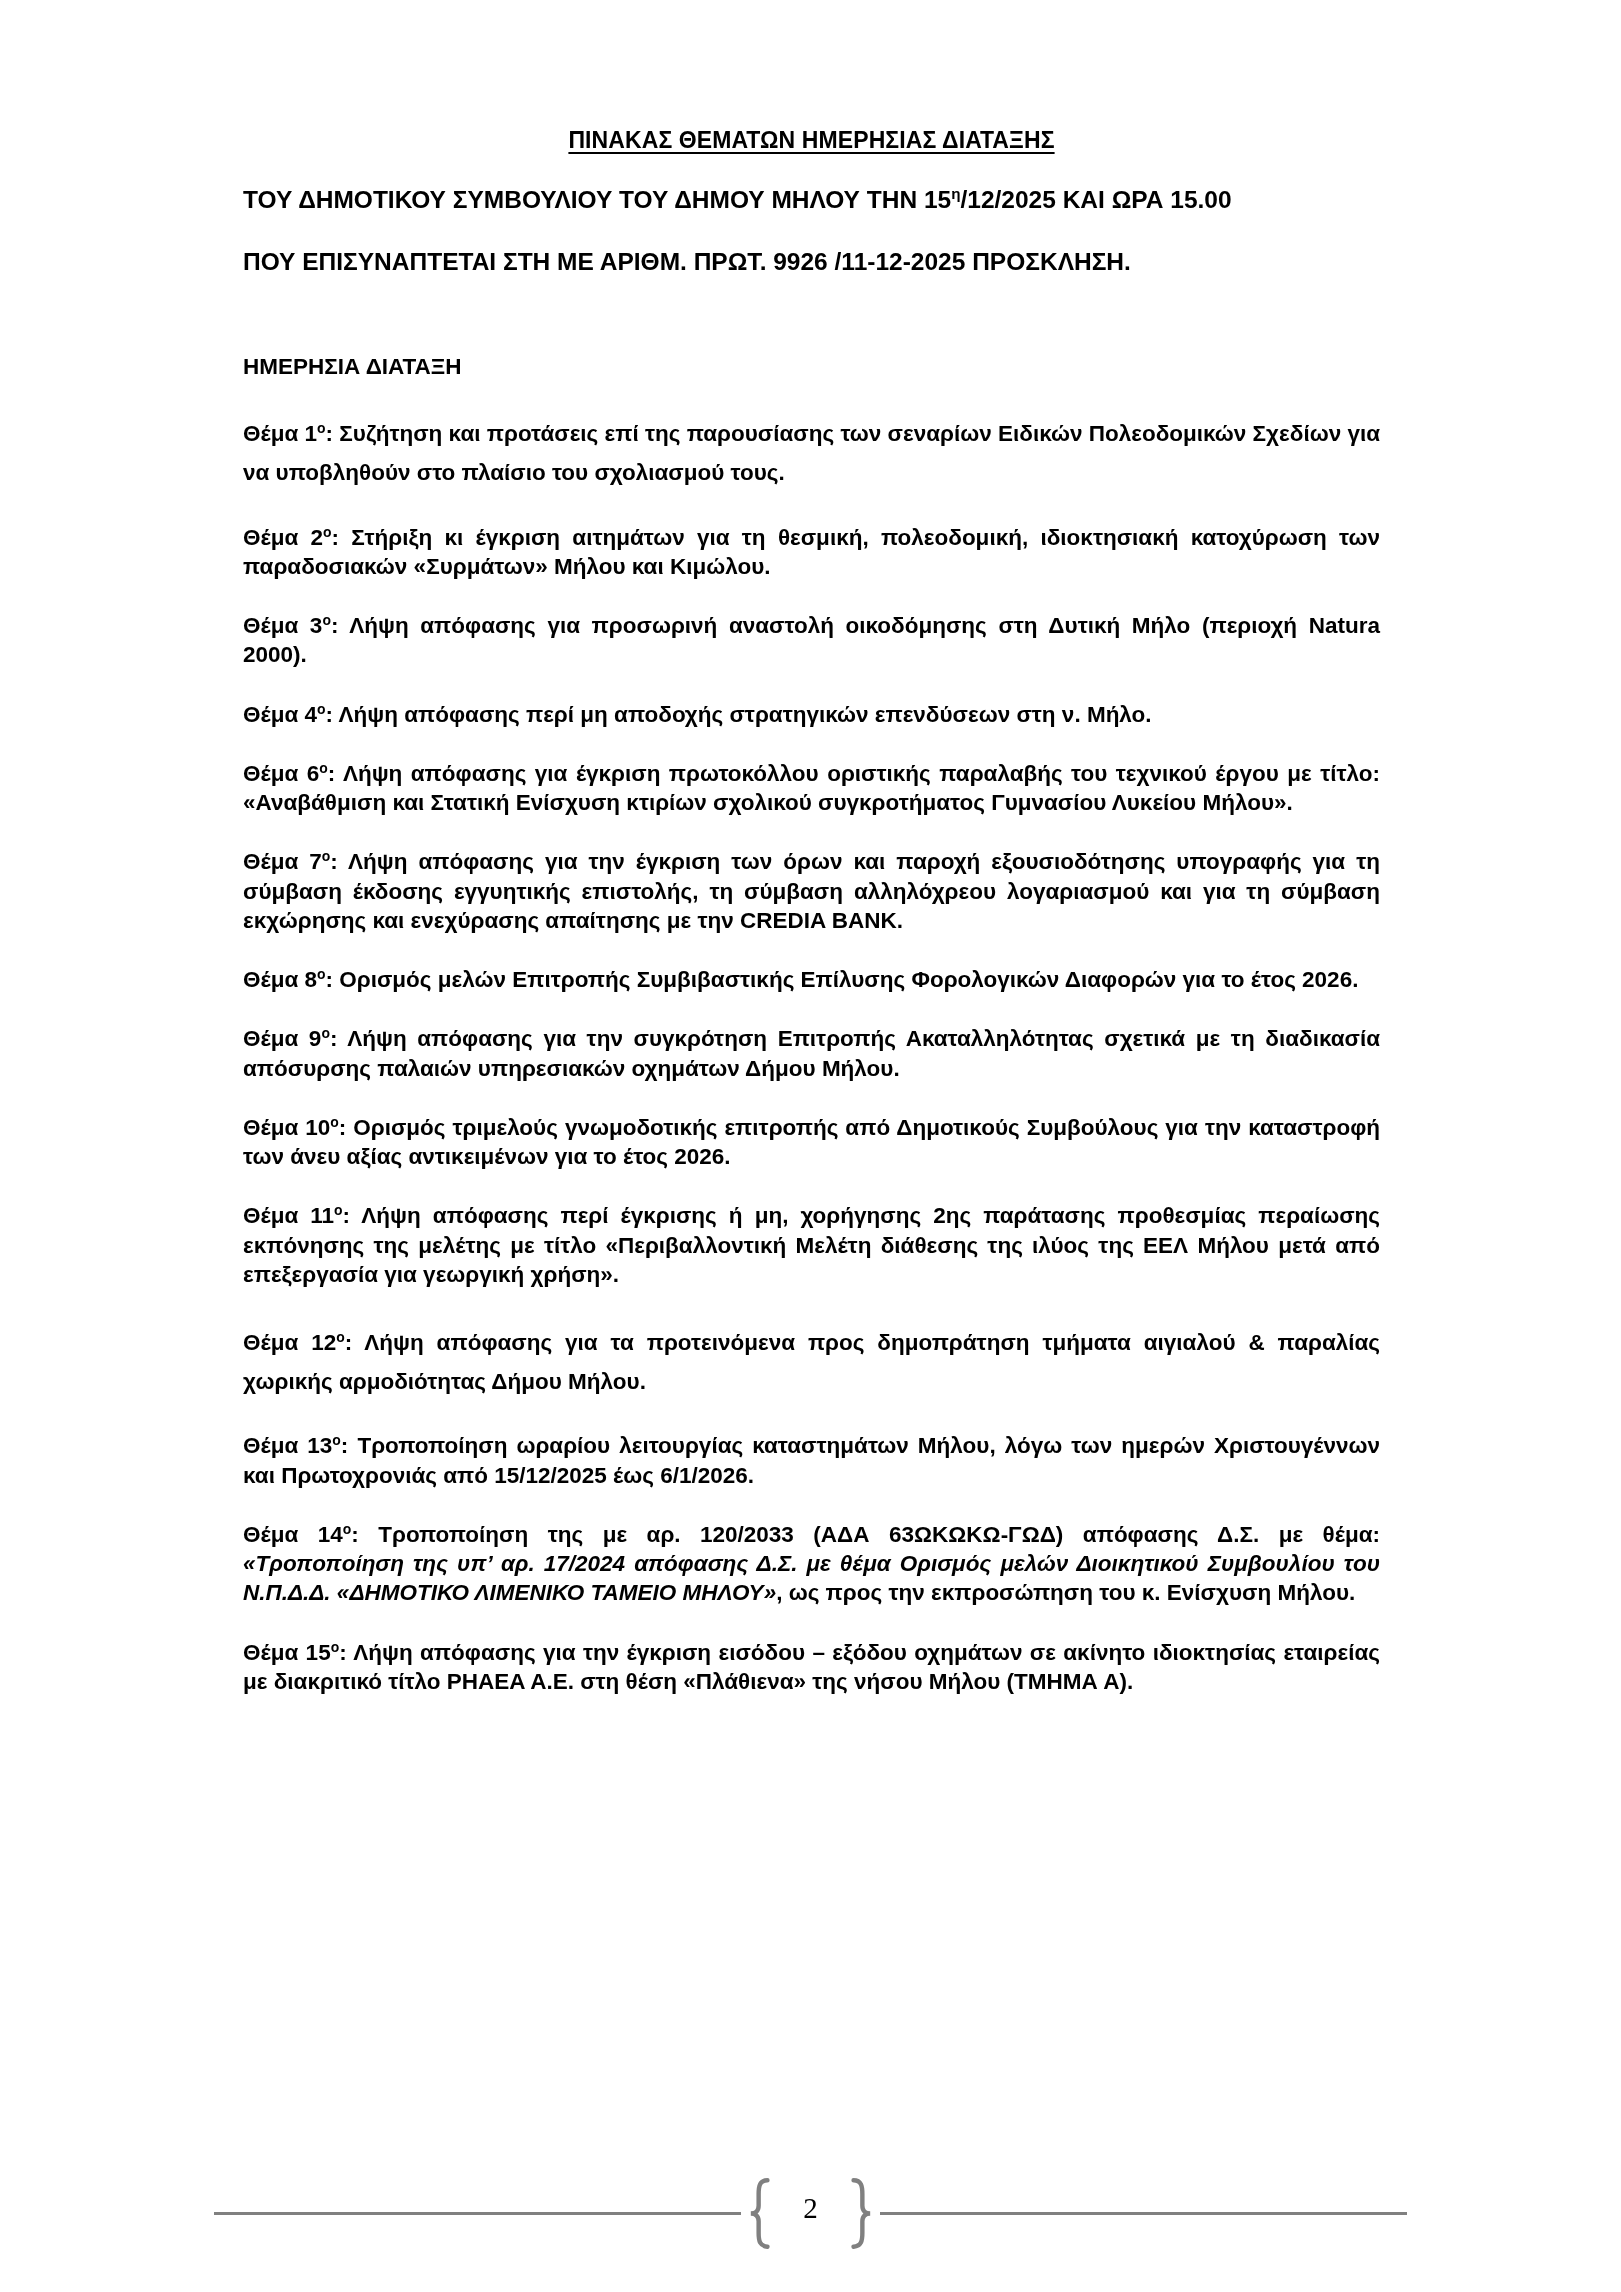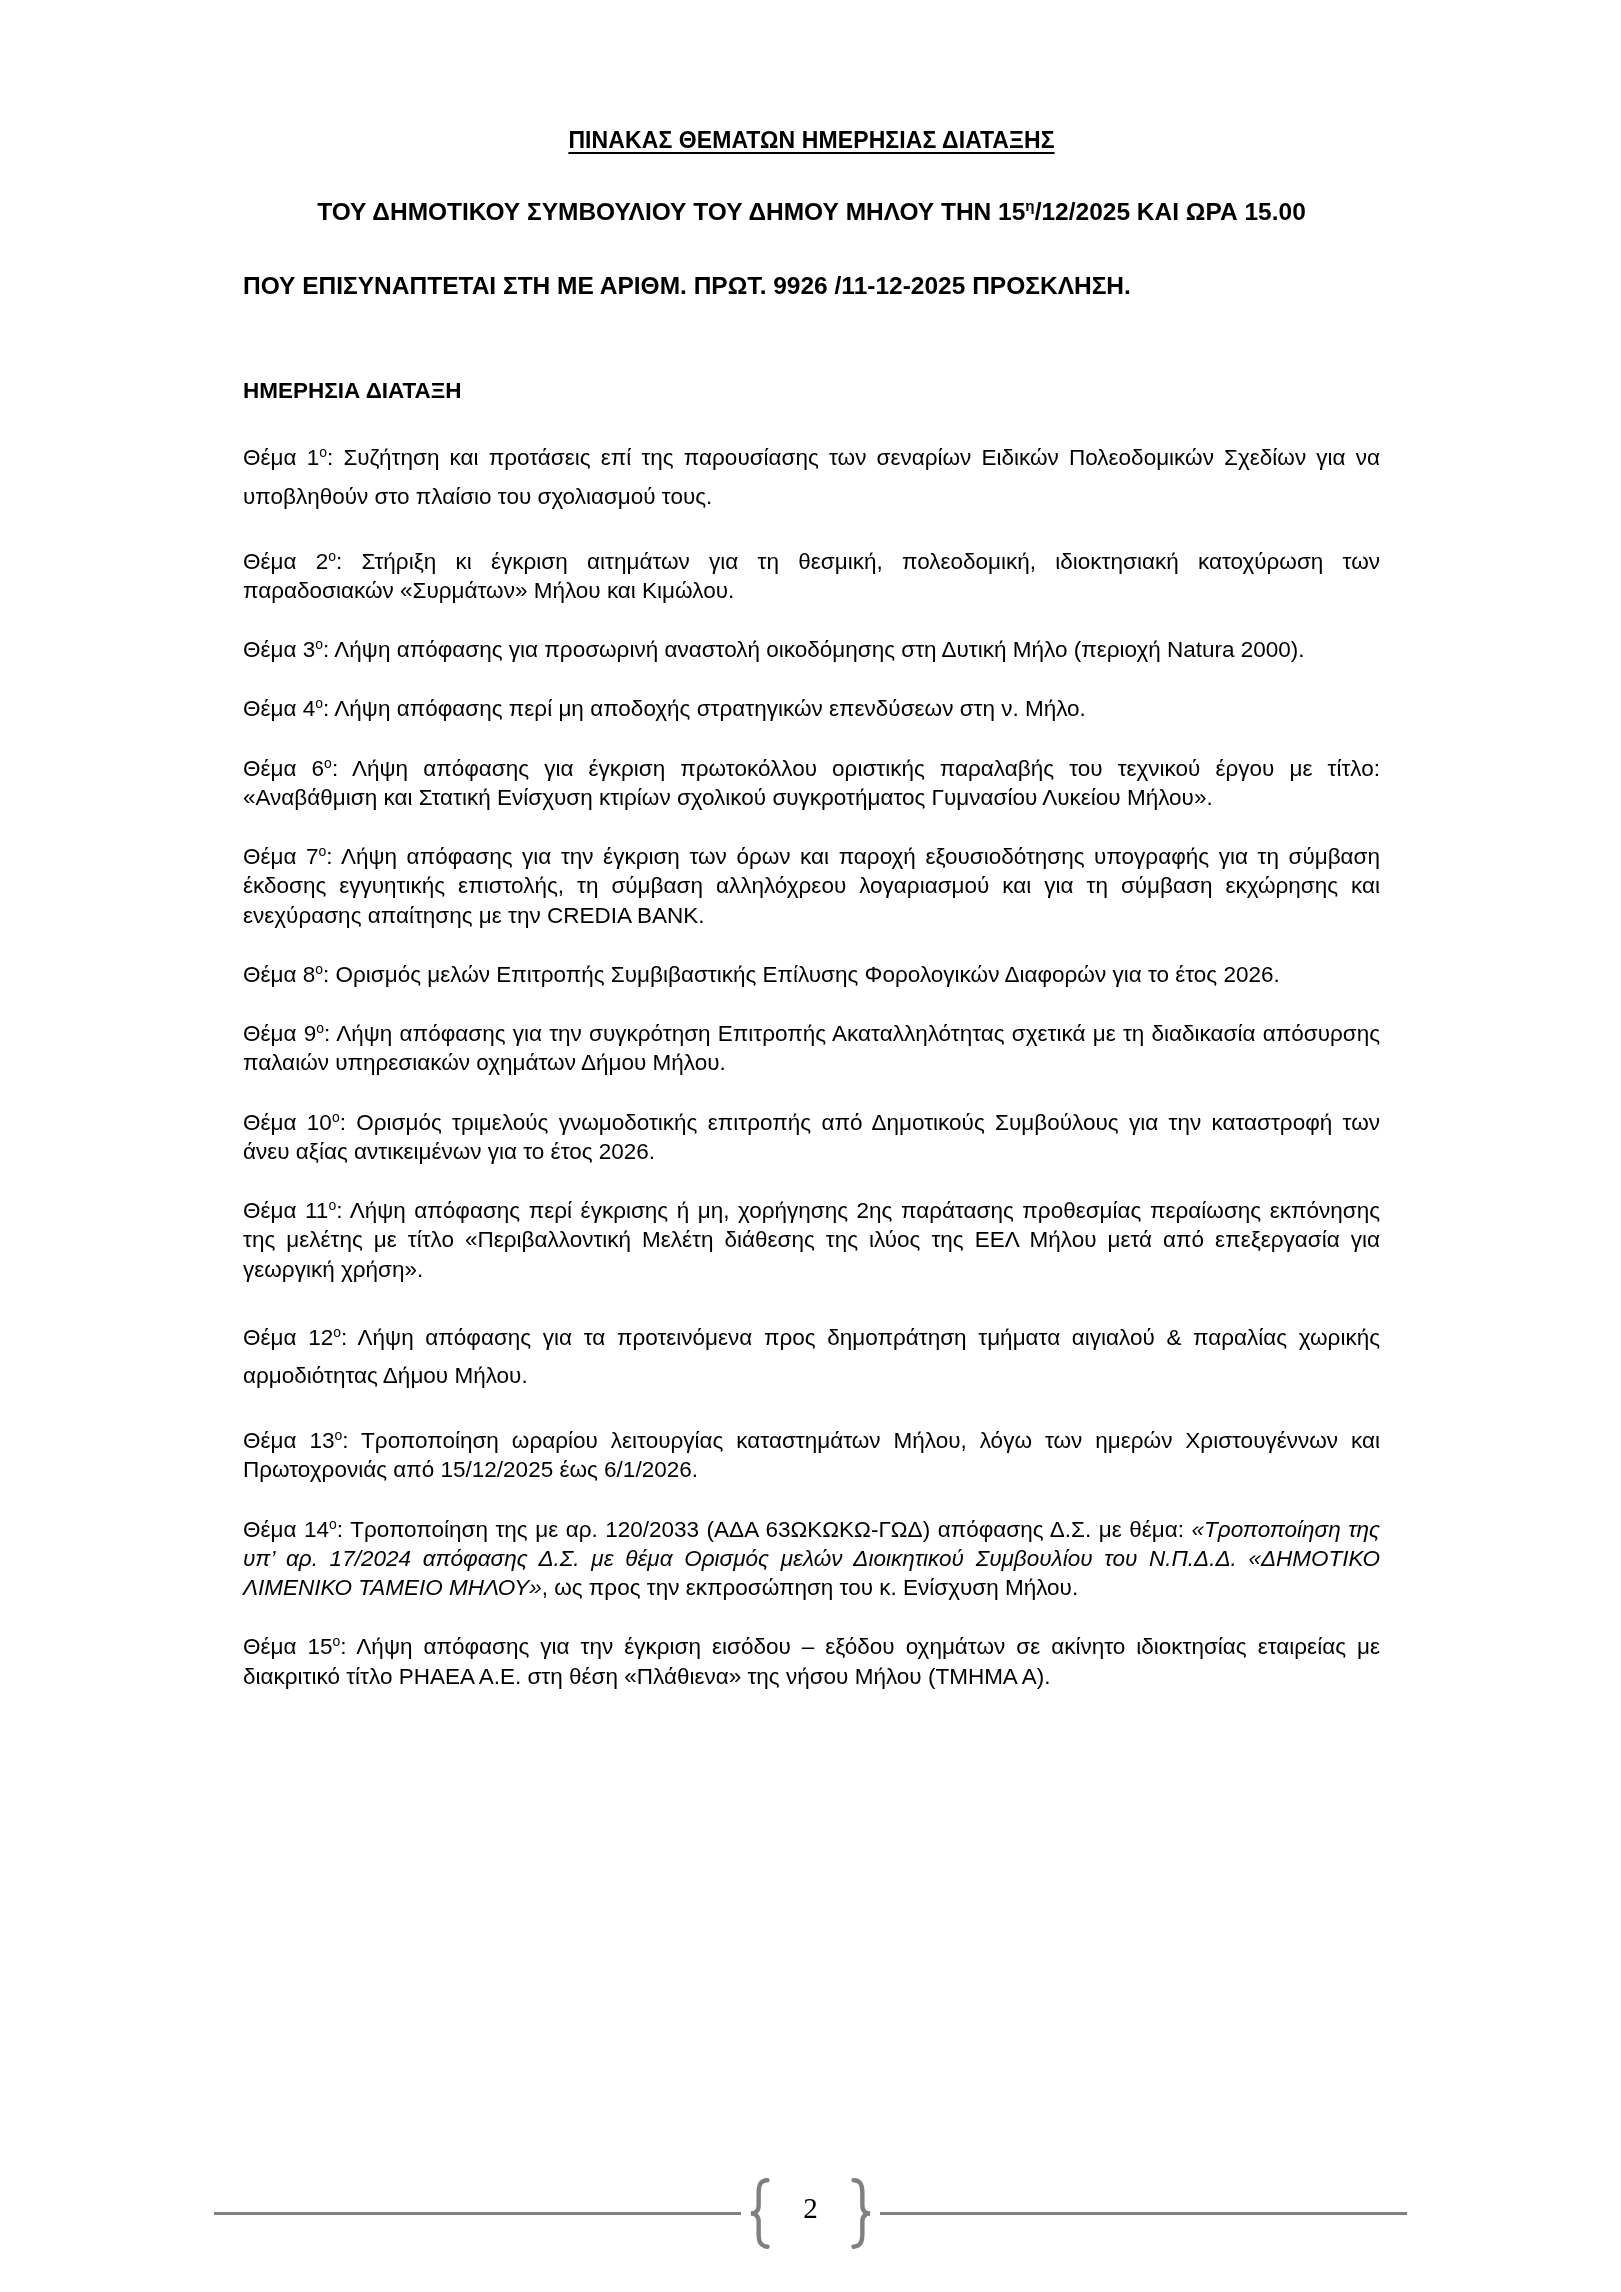--- a/index.html
+++ b/index.html
@@ -35,24 +35,23 @@
     font-weight: bold;
     letter-spacing: 0.1px;
     margin: 0;
     padding-top: 127px;
   }
   .doc-title span {
     text-decoration: underline;
     text-underline-offset: 3.9px;
   }
   .subtitle {
-    text-align: center;
     font-size: 24.5px;
     font-weight: bold;
-    margin: 12px;
+    margin: 0;
     padding-top: 29px;
     line-height: 1.35;
   }
   .subtitle-2 {
     text-align: left;
     font-size: 24.5px;
     font-weight: bold;
     margin: 0;
     padding-top: 29px;
     line-height: 1.35;
@@ -73,21 +72,21 @@
   }
 
   
   .agenda {
     margin: 0;
     padding: 0;
     list-style: none;
   }
   .item {
     font-size: 22.5px;
-    font-weight: normal;
+    font-weight: bold;
     text-align: justify;
     text-justify: inter-word;
     margin: 0;
     padding-top: 30px;
     line-height: 1.30;
   }
   .item.loose {
     line-height: 1.72;
     padding-top: 35px;
   }

